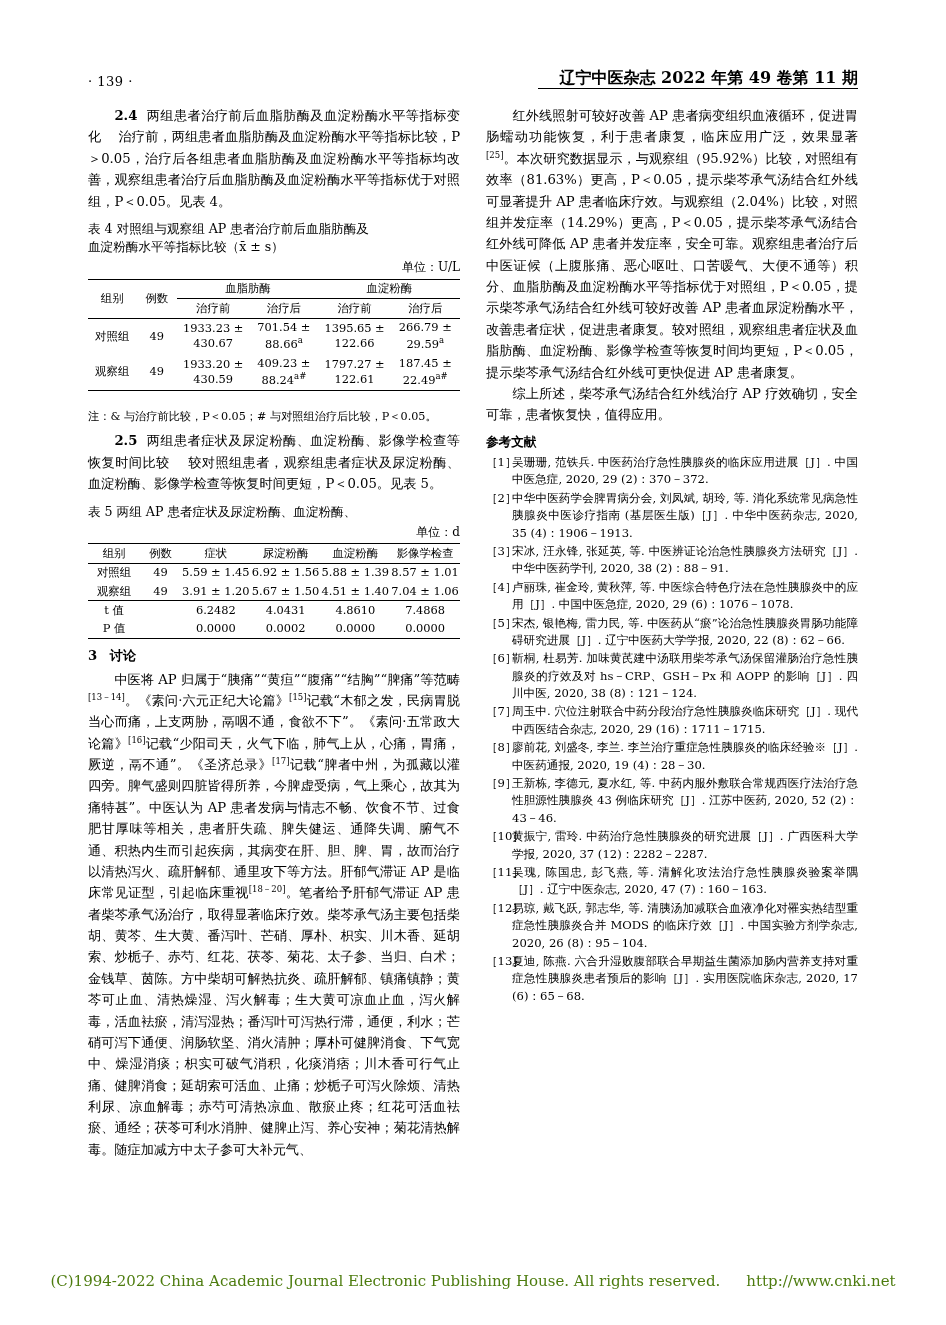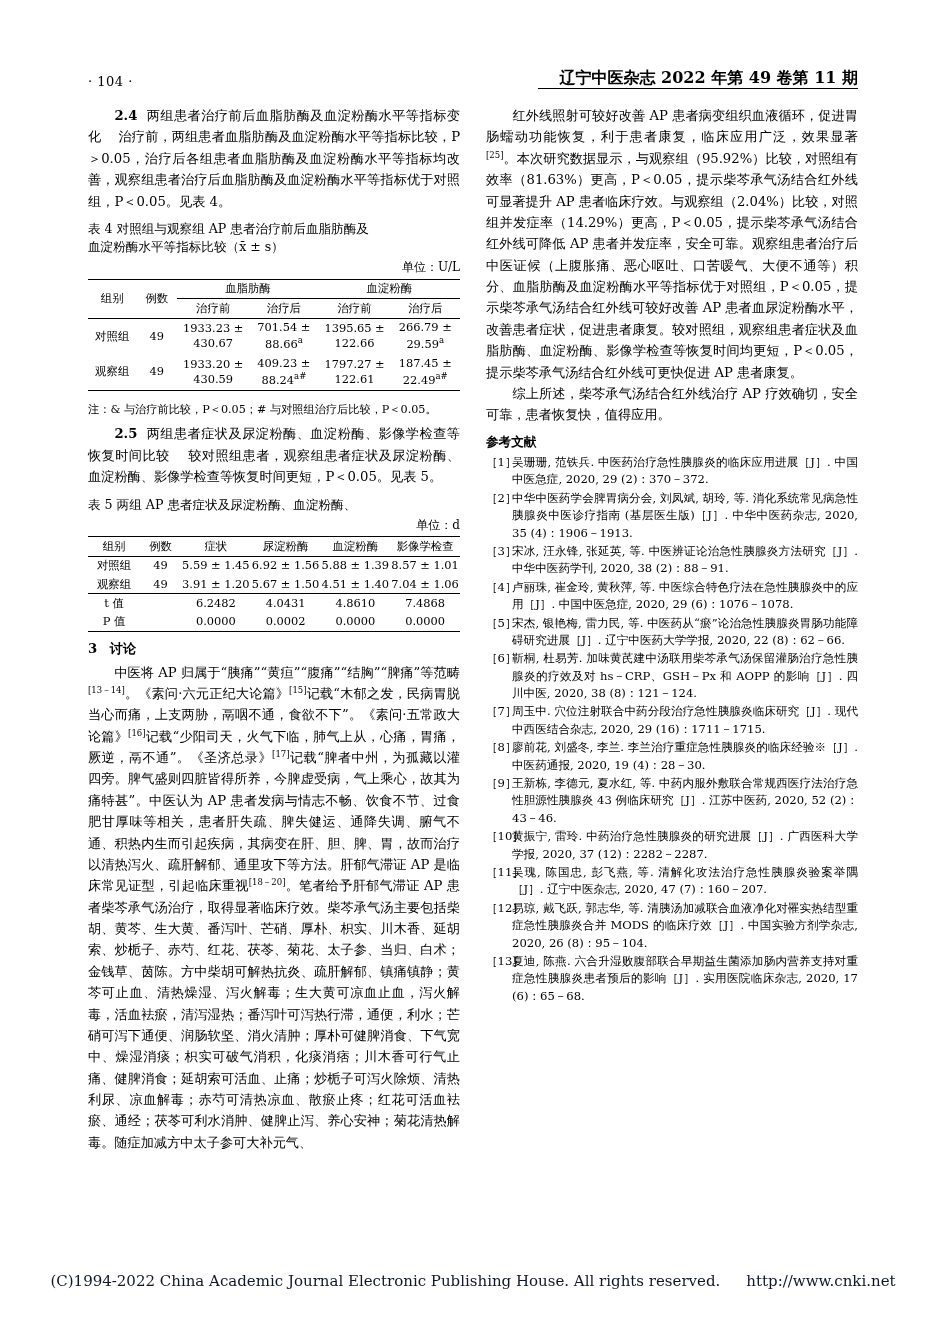--- a/index.html
+++ b/index.html
@@ -52,48 +52,48 @@
     border-collapse:collapse; width:100%;
     font-size:11.4px; line-height:1.35;
   }
   table.data th, table.data td {
     text-align:center; padding:1.5px 1px; font-weight:normal;
   }
   .tline-top { border-top:1.3px solid #000; }
   .tline-mid { border-bottom:0.8px solid #000; }
   .tline-bot { border-bottom:1.3px solid #000; }
   .grp-rule { border-bottom:0.7px solid #000;margin-top:15px; }
-  .tbl-note { font-size:11.2px; margin-top:11px; line-height:1.4; }
+  .tbl-note { font-size:11.2px; margin-top:18px; line-height:1.4; }
   sup { font-size:8.5px; vertical-align:super; }
 
   
   .refs-h { font-size:12.6px; font-weight:bold; margin:6px 0 2px 0; }
   .ref {
     display:flex; font-size:11.6px; line-height:1.5; margin-bottom:1px;
     text-align:justify;
   }
   .ref-n { width:26px; flex:0 0 26px; }
   .ref-t { flex:1 1 auto; }
 
   
   .footer {
     position:absolute; left:0; top:1272px; width:946px;
     text-align:center; font-size:15px;
     font-family:"DejaVu Serif", serif;
-    color:#0f172a;
+    color:#4d7c0f;
   }
   .fsep { display:inline-block; width:26px; }
 </style>
 </head>
 <body>
 
 <div class="page">
 
   <div class="hdr">
-    <div class="hdr-left">· 104 ·</div>
+    <div class="hdr-left">· 139 ·</div>
     <div class="hdr-right">辽宁中医杂志 2022 年第 49 卷第 11 期</div>
   </div>
   <div class="hdr-rule"></div>
 
   <div class="col col-left">
 
     <div class="blk">
       <p class="ind"><span class="sec-num">2.4</span>&nbsp;&nbsp;<span>两组患者治疗前后血脂肪酶及血淀粉酶水平等指标变化</span>&nbsp;&nbsp;&nbsp;&nbsp;<span>治疗前，两组患者血脂肪酶及血淀粉酶水平等指标比较，P＞0.05，治疗后各组患者血脂肪酶及血淀粉酶水平等指标均改善，观察组患者治疗后血脂肪酶及血淀粉酶水平等指标优于对照组，P＜0.05。见表 4。</span></p>
     </div>
 
@@ -240,21 +240,21 @@
     <div class="ref">
         <div class="ref-n">［9］</div>
         <div class="ref-t">王新栋, 李德元, 夏水红, 等. 中药内服外敷联合常规西医疗法治疗急性胆源性胰腺炎 43 例临床研究［J］. 江苏中医药, 2020, 52 (2)：43－46.</div>
       </div>
     <div class="ref">
         <div class="ref-n">［10］</div>
         <div class="ref-t">黄振宁, 雷玲. 中药治疗急性胰腺炎的研究进展［J］. 广西医科大学学报, 2020, 37 (12)：2282－2287.</div>
       </div>
     <div class="ref">
         <div class="ref-n">［11］</div>
-        <div class="ref-t">吴瑰, 陈国忠, 彭飞燕, 等. 清解化攻法治疗急性胰腺炎验案举隅［J］. 辽宁中医杂志, 2020, 47 (7)：160－207.</div>
+        <div class="ref-t">吴瑰, 陈国忠, 彭飞燕, 等. 清解化攻法治疗急性胰腺炎验案举隅［J］. 辽宁中医杂志, 2020, 47 (7)：160－163.</div>
       </div>
     <div class="ref">
         <div class="ref-n">［12］</div>
         <div class="ref-t">易琼, 戴飞跃, 郭志华, 等. 清胰汤加减联合血液净化对罹实热结型重症急性胰腺炎合并 MODS 的临床疗效［J］. 中国实验方剂学杂志, 2020, 26 (8)：95－104.</div>
       </div>
     <div class="ref">
         <div class="ref-n">［13］</div>
         <div class="ref-t">夏迪, 陈燕. 六合升湿败腹部联合早期益生菌添加肠内营养支持对重症急性胰腺炎患者预后的影响［J］. 实用医院临床杂志, 2020, 17 (6)：65－68.</div>
       </div>
   </div>

